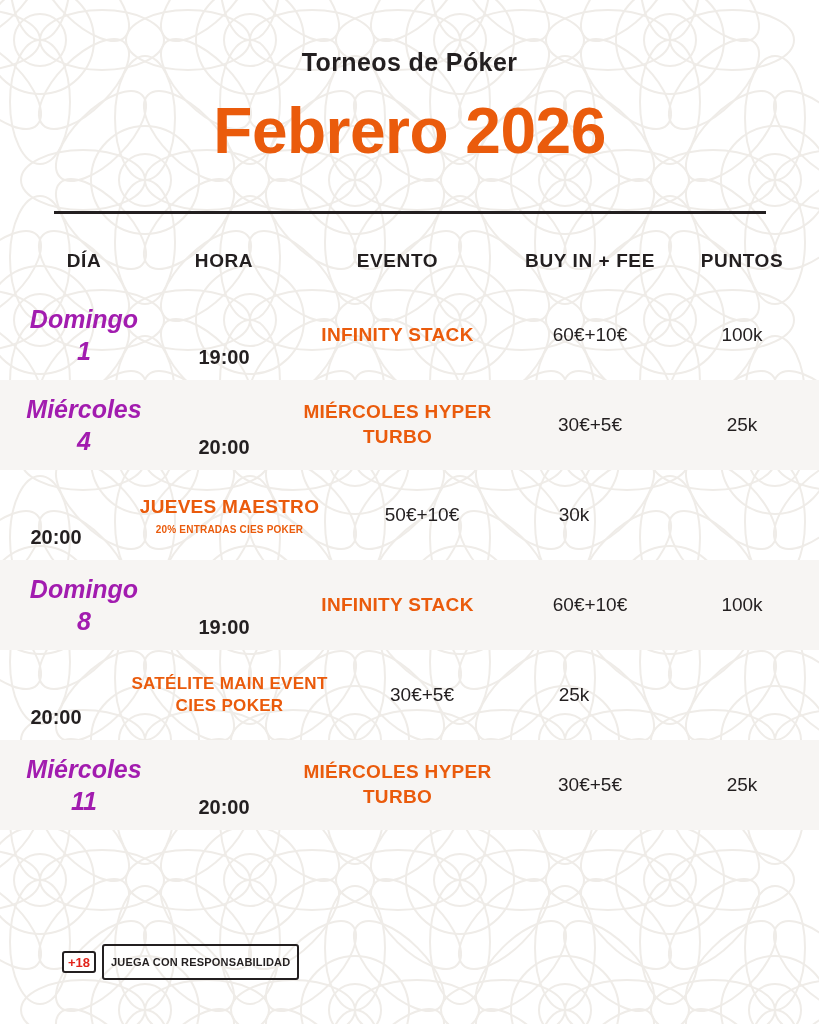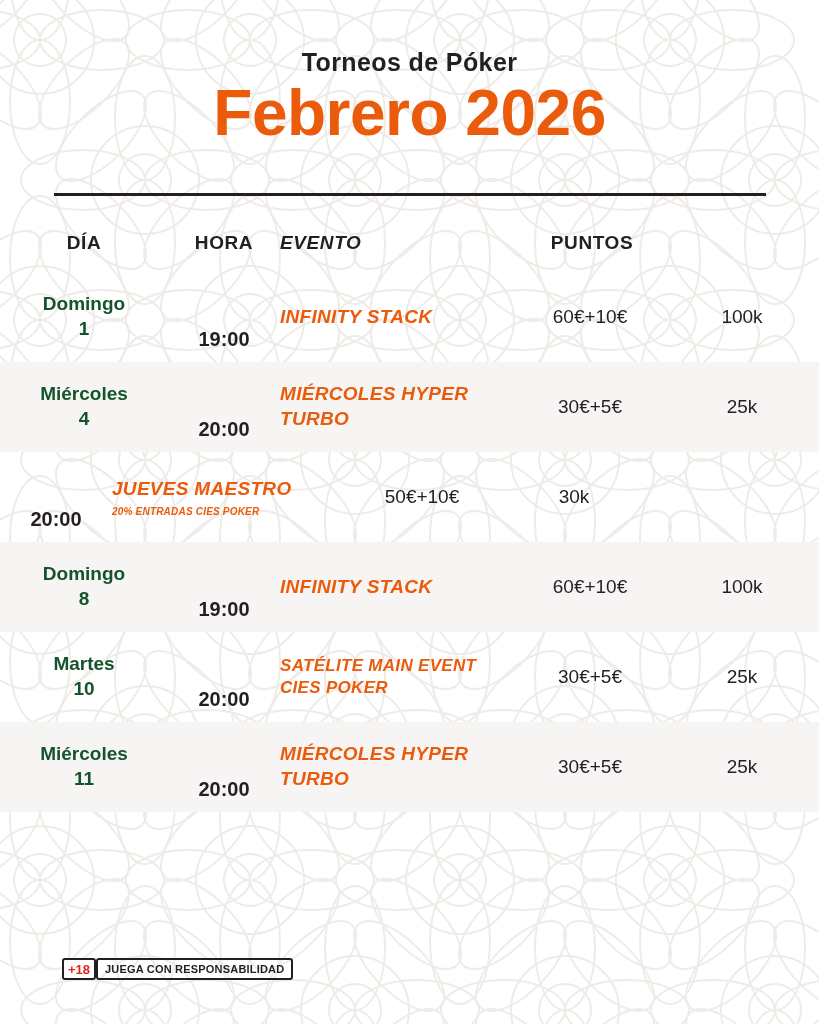--- a/index.html
+++ b/index.html
@@ -37,21 +37,21 @@
     padding-top: 48px;
     text-align: center;
   }
   .kicker {
     font-size: 25px;
     font-weight: bold;
     letter-spacing: 0.4px;
     color: #231f20;
   }
   .main-title {
-    margin-top: 4px;
+    margin-top: 22px;
     font-size: 64px;
     font-weight: bold;
     letter-spacing: -0.5px;
     color: #ea5b0c;
     line-height: 1;
   }
 
   .rule {
     width: 712px;
     height: 3px;
@@ -76,36 +76,37 @@
   }
   .row.data {
     height: 90px;
   }
   .row.alt {
     background: #f7f5f3;
   }
 
   .c-dia    { width: 168px; text-align: center; }
   .c-hora   { width: 112px; text-align: center; }
-  .c-evento { width: 235px; text-align: left; font-style: italic; }
+  .c-evento { width: 235px; text-align: center; }
   .c-buyin  { width: 150px; text-align: center; }
   .c-puntos { width: 154px; text-align: center; }
 
   .head .cell {
     font-size: 19px;
     font-weight: bold;
     color: #231f20;
     letter-spacing: 0.6px;
     line-height: 1.25;
   }
 
   .dia {
-    font-size: 19px;
-    font-weight: bold;
-    color: #14532d;
+    font-size: 25px;
+    font-weight: bold;
+    font-style: italic;
+    color: #a21caf;
     line-height: 1.3;
   }
   .hora {
     font-size: 20px;
     font-weight: bold;
     color: #231f20;
     margin-top: 44px;
   }
   .evento {
     font-size: 19px;
@@ -150,22 +151,22 @@
     border-radius: 3px;
     color: #e2231a;
     font-size: 13px;
     font-weight: bold;
     display: flex;
     align-items: center;
     justify-content: center;
     box-sizing: border-box;
   }
   .resp-box {
-    margin-left: 0;
-    height: 22px;
+    margin-left: 6px;
+    height: 36px;
     border: 2px solid #231f20;
     border-radius: 3px;
     padding: 0 7px;
     display: flex;
     align-items: center;
     box-sizing: border-box;
   }
   .resp-text {
     font-size: 11px;
     font-weight: bold;
@@ -236,20 +237,21 @@
   </div>
 
   <div class="rule"></div>
 
   <div class="table">
 
     <div class="row head">
       <div class="cell c-dia">DÍA</div>
       <div class="cell c-hora">HORA</div>
       <div class="cell c-evento">EVENTO</div>
+      <div class="cell c-buyin">BUY IN + FEE</div>
       <div class="cell c-puntos">PUNTOS</div>
     </div>
 
     <div class="row data">
       <div class="c-dia">
         <div class="dia">Domingo</div>
         <div class="dia">1</div>
       </div>
       <div class="c-hora hora">19:00</div>
       <div class="c-evento">
@@ -289,24 +291,20 @@
       </div>
       <div class="c-hora hora">19:00</div>
       <div class="c-evento">
         <span class="evento">INFINITY STACK</span>
       </div>
       <div class="c-buyin buyin">60€+10€</div>
       <div class="c-puntos puntos">100k</div>
     </div>
 
     <div class="row data">
-      <div class="c-dia">
-        <div class="dia">Martes</div>
-        <div class="dia">10</div>
-      </div>
       <div class="c-hora hora">20:00</div>
       <div class="c-evento">
         <span class="evento small">SATÉLITE MAIN EVENT CIES POKER</span>
       </div>
       <div class="c-buyin buyin">30€+5€</div>
       <div class="c-puntos puntos">25k</div>
     </div>
 
     <div class="row data alt">
       <div class="c-dia">

